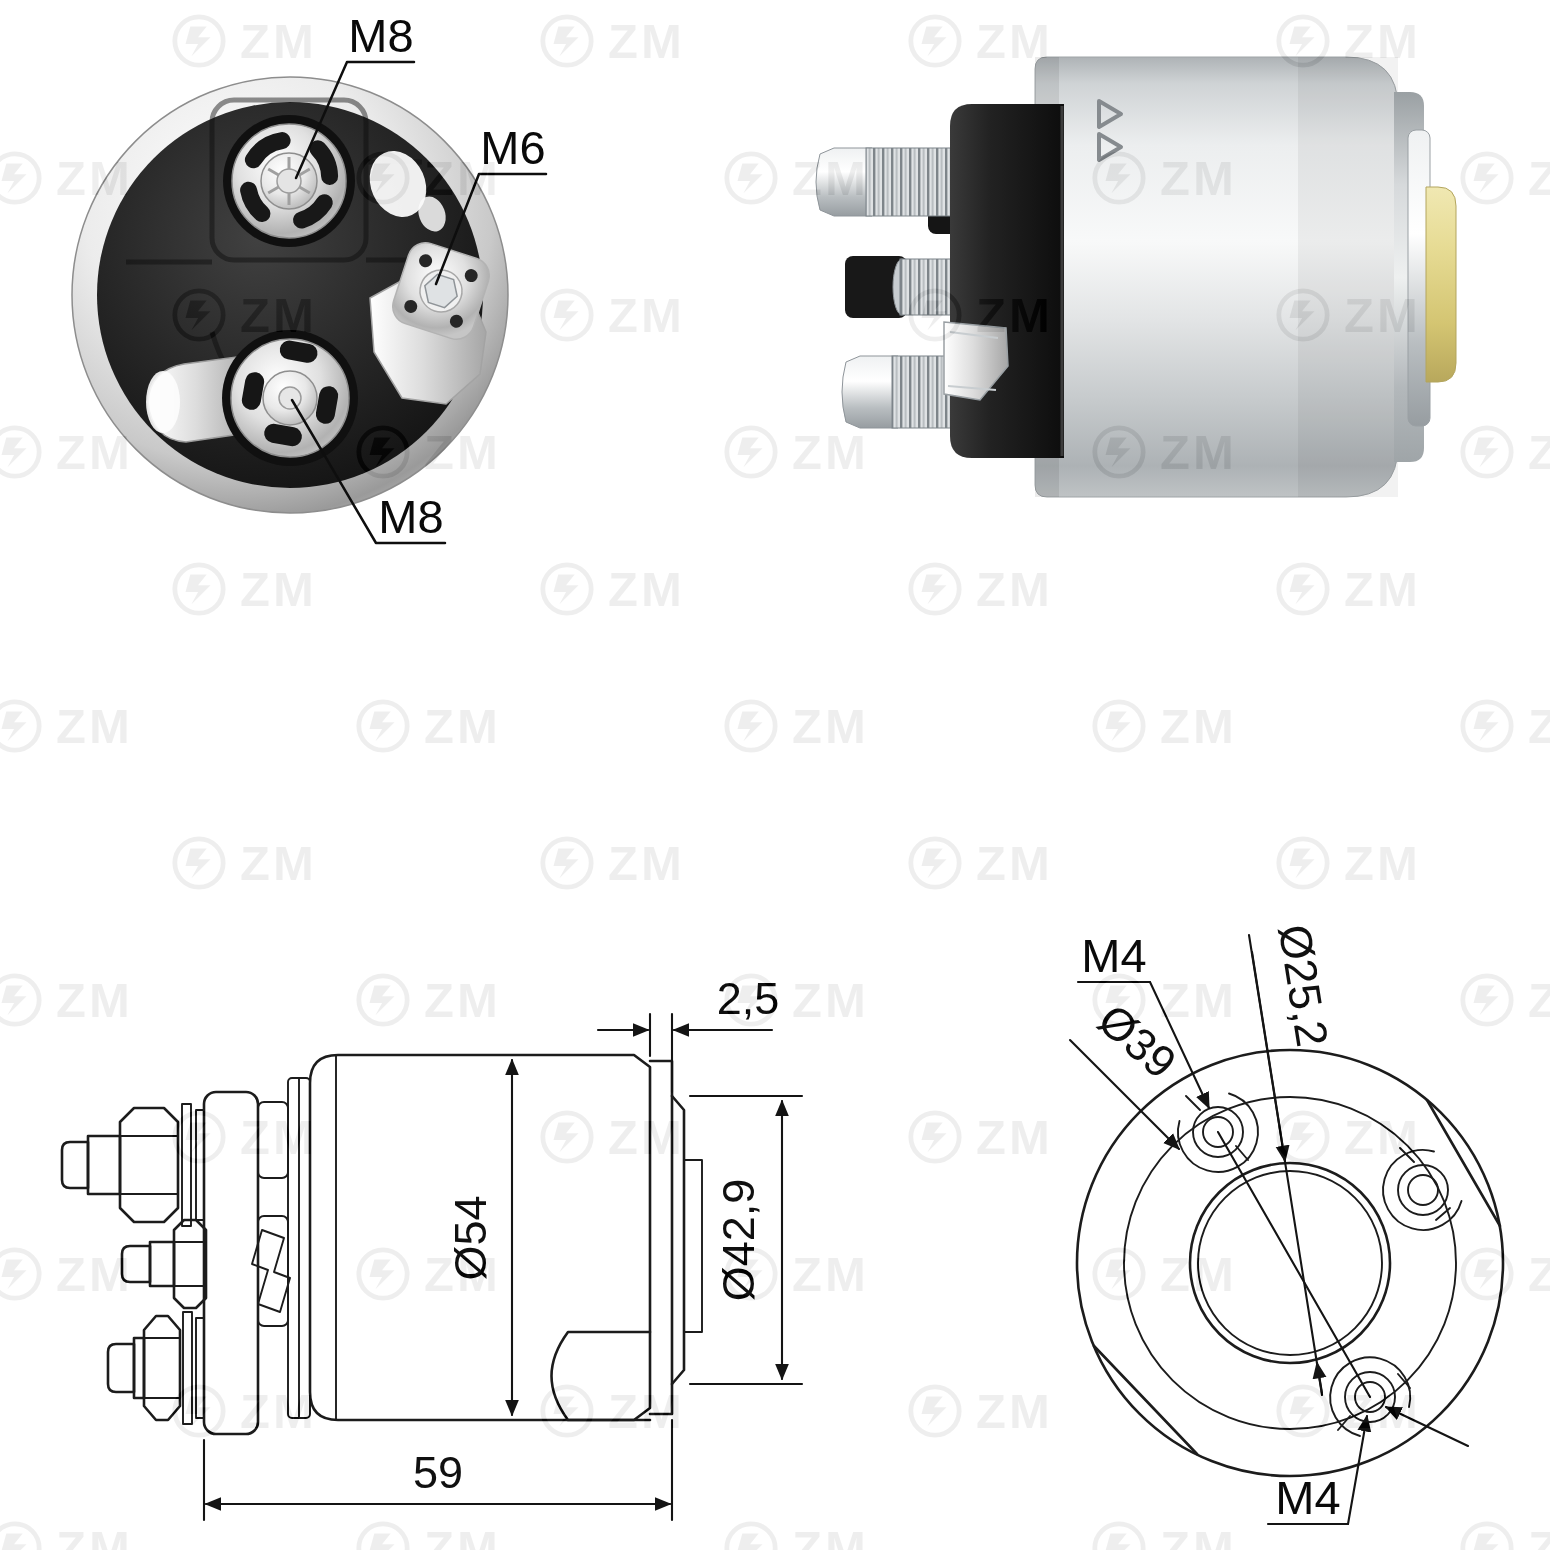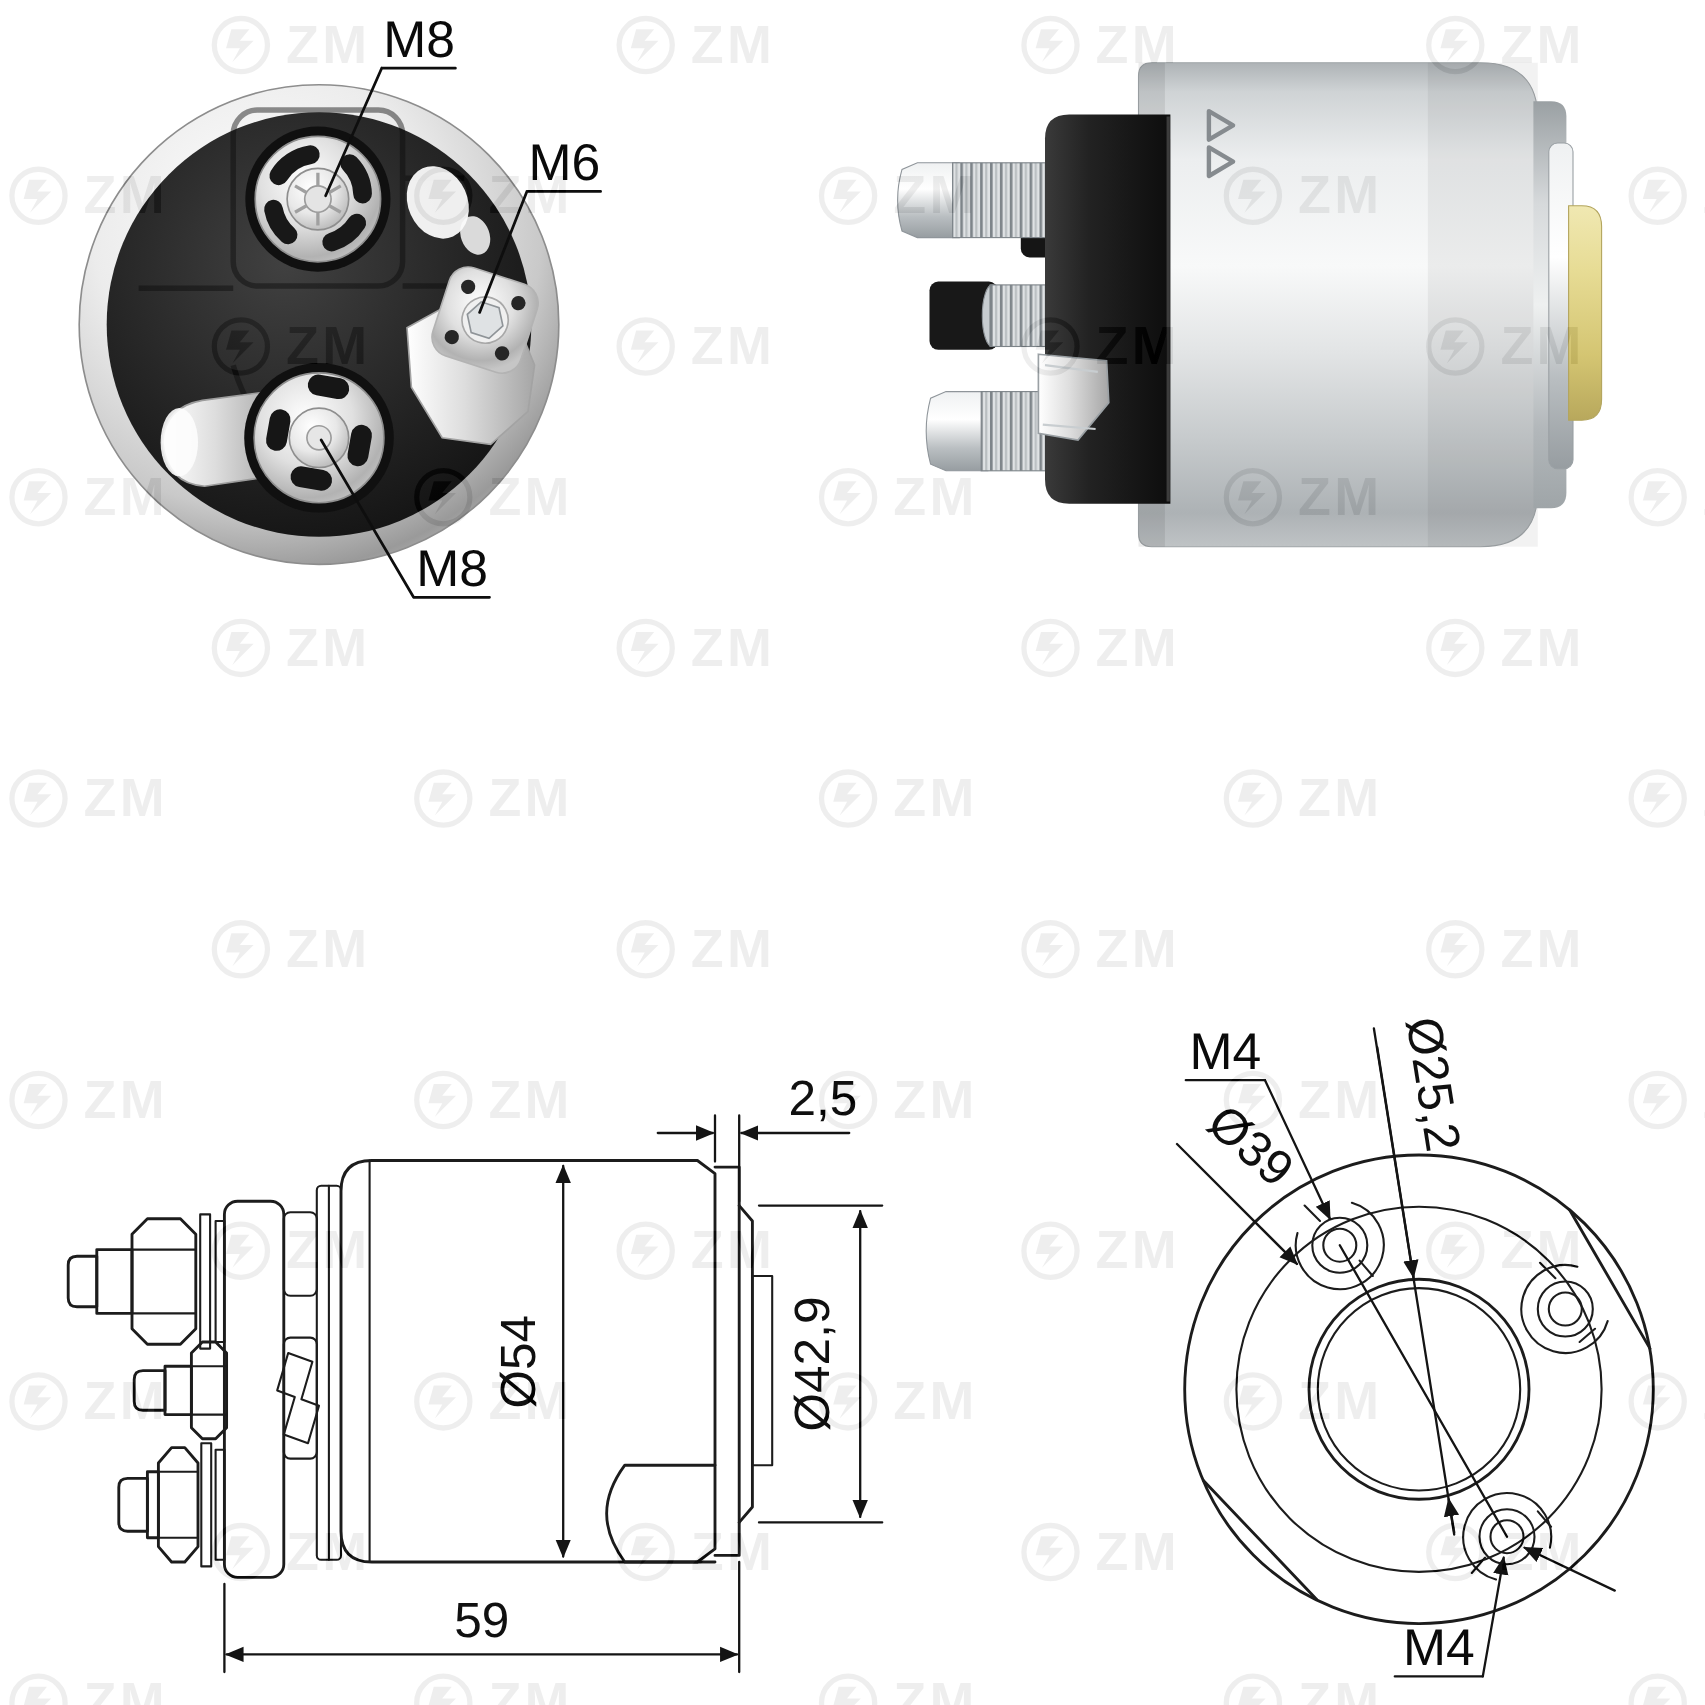--- a/index.html
+++ b/index.html
@@ -7,21 +7,21 @@
           font-family:"Liberation Sans",sans-serif;}
   .canvas > svg{position:absolute;left:0;top:0;}
   text{font-family:"Liberation Sans",sans-serif;}
   text.lbl{font-size:47px;font-weight:500;fill:#0a0a0a;text-anchor:middle;}
   text.dim{font-size:45px;font-weight:400;fill:#101010;text-anchor:middle;}
   .ol{stroke:#1c1c1c;stroke-width:2.6;fill:none;stroke-linejoin:round;stroke-linecap:round;}
   .thin{stroke-width:1.9;}
   .dl{stroke:#141414;stroke-width:2.1;fill:none;stroke-linecap:round;}
   .lead{stroke:#0e0e0e;stroke-width:2.5;fill:none;stroke-linecap:round;}
   
-  #wm-layer{position:absolute;inset:0;pointer-events:none;margin-left:20px;}
+  #wm-layer{position:absolute;inset:0;pointer-events:none;}
   .wm{position:absolute;display:flex;align-items:center;gap:12px;
       mix-blend-mode:difference;color:#111111;}
   .wm span{font-size:49px;font-weight:700;letter-spacing:3px;line-height:1;}
   .wm svg{display:block;}
 </style>
 </head>
 <body>
 
 <div class="canvas">
 <svg width="1550" height="1550" viewBox="0 0 1550 1550">

